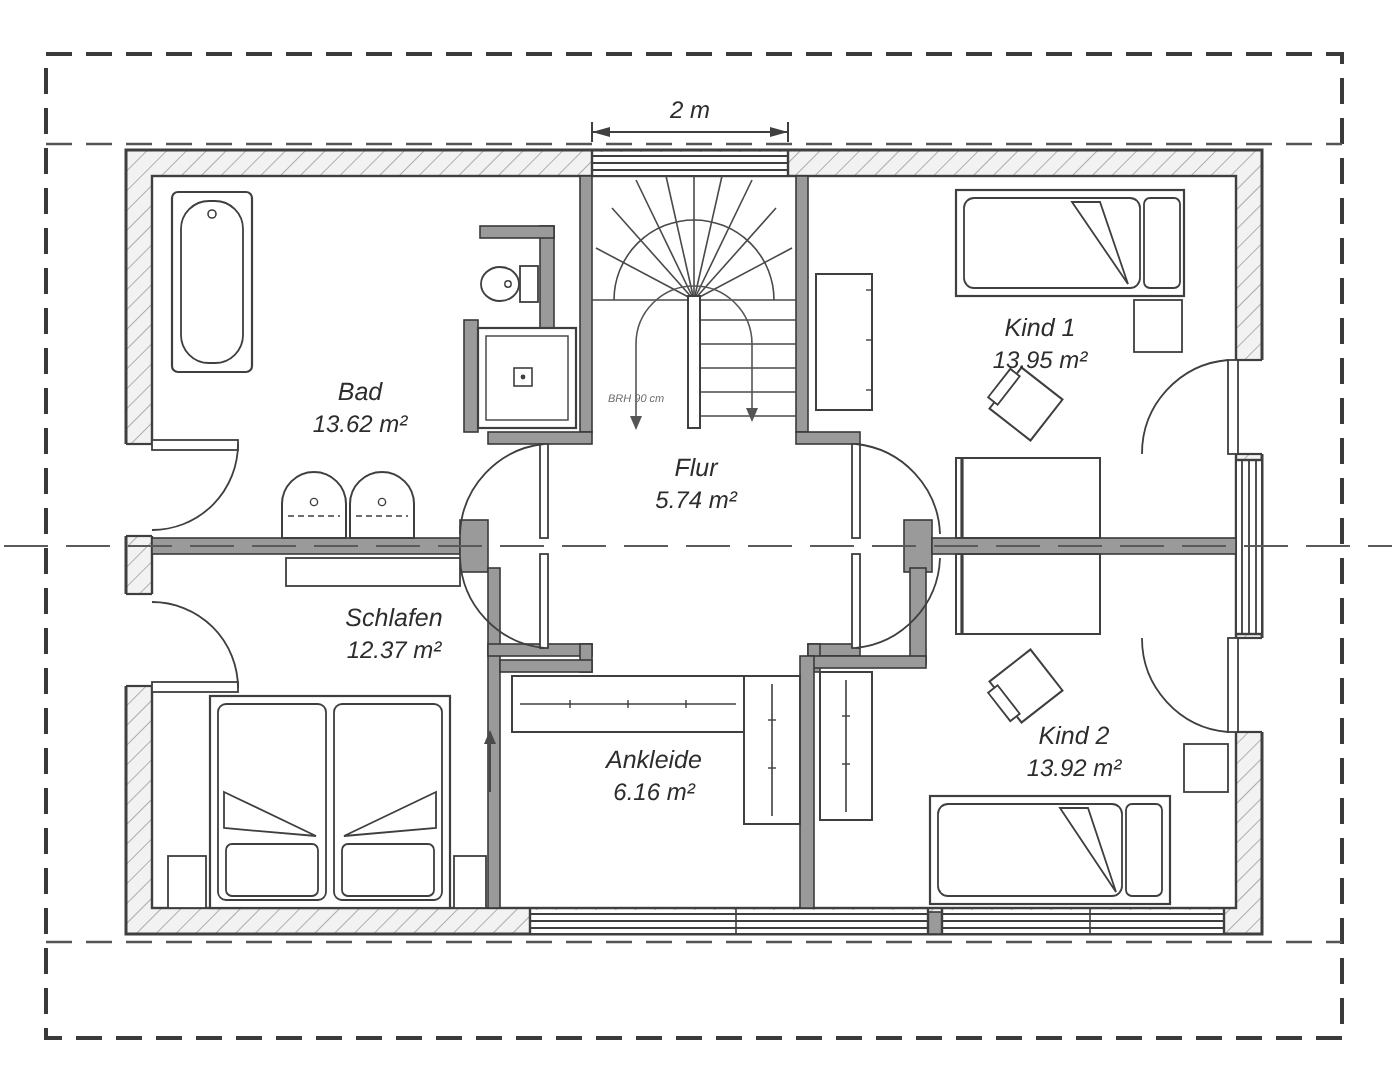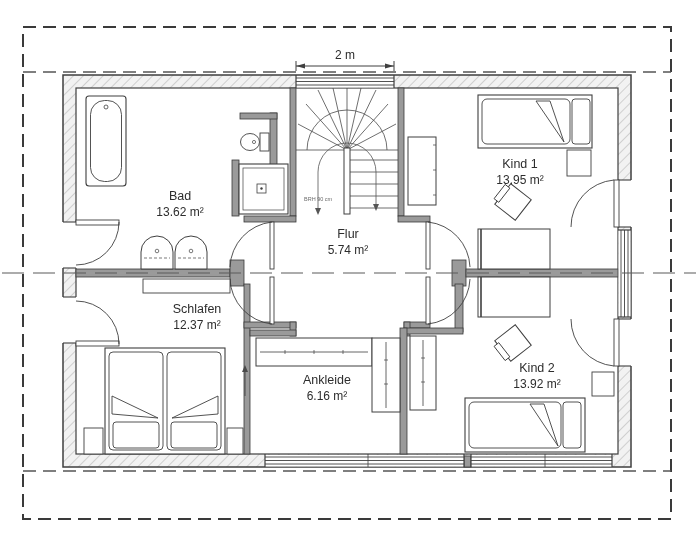--- a/index.html
+++ b/index.html
@@ -1,16 +1,16 @@
 <!DOCTYPE html>
 <html><head>
 <meta charset="utf-8">
 <style>
   html,body{margin:0;padding:0;background:#ffffff;}
-  .plan-wrap{width:696px;height:546px;position:relative;background:#ffffff;overflow:hidden;}
+  .plan-wrap{width:696px;height:546px;position:relative;background:#ffffff;overflow:hidden;font-style:italic;}
   svg{display:block;}
   text{font-family:"Liberation Sans","DejaVu Sans",sans-serif;fill:#2d2d2d;}
   .room-name{font-size:12.5px;}
   .room-area{font-size:12px;}
   .dim-label{font-size:12px;}
   .tiny-note{font-size:5.5px;fill:#6b6b6b;}
 </style>
 </head>
 <body>
 

